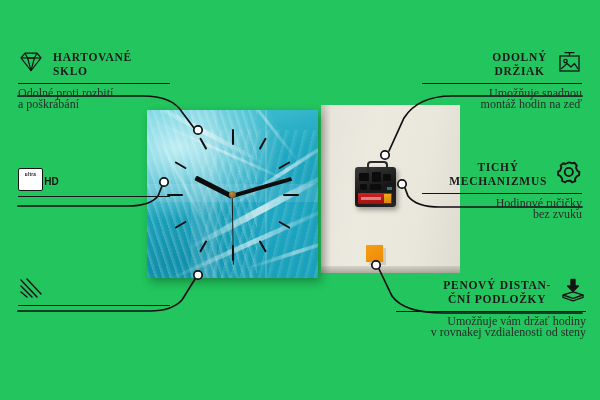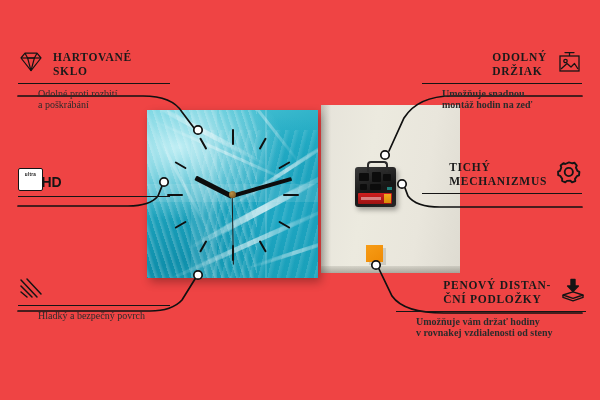--- a/index.html
+++ b/index.html
@@ -2,21 +2,21 @@
 <html><head>
 <meta charset="utf-8">
 <style>
   html,body{margin:0;padding:0;}
   body{
     width:600px;height:400px;overflow:hidden;
     background:#ffffff;
     font-family:"Liberation Serif", serif;
     position:relative;
   }
-  #stage{position:absolute;inset:0;width:600px;height:400px;background:#ef4444;}
+  #stage{position:absolute;inset:0;width:600px;height:400px;background:#22c55e;}
 
   
   .back-panel{
     position:absolute;left:321px;top:105px;width:139px;height:168px;
     background:linear-gradient(100deg,#e6e3da 0%,#eceadf 35%,#e9e6dc 70%,#dedbd1 100%);
   }
   .back-panel .pnl-shadow{
     position:absolute;left:0;top:0;width:10px;height:100%;
     background:linear-gradient(90deg,rgba(120,118,108,.35),rgba(120,118,108,0));
   }
@@ -117,38 +117,38 @@
   .feat .head{
     display:flex;align-items:flex-start;gap:9px;
   }
   .feat.right .head{justify-content:flex-end;}
   .feat .title{
     font-family:"Liberation Serif", serif;
     font-weight:bold;font-size:11.5px;letter-spacing:.7px;
     color:#1a1a1a;line-height:14px;text-transform:uppercase;
     white-space:pre-line;
   }
-  .feat.right .title{text-align:left;}
+  .feat.right .title{text-align:center;}
   .feat .rule{height:1px;background:#151515;margin:5px 0 4px;}
   .feat .sub{
     font-family:"Liberation Serif", serif;
-    font-size:10px;line-height:11px;color:#2b2b2b;white-space:pre-line;margin-left:20px;
-  }
-  .feat.right .sub{font-weight:bold;}
+    font-size:12px;line-height:11px;color:#2b2b2b;white-space:pre-line;
+  }
+  .feat.right .sub{text-align:right;}
   .ico{width:26px;height:24px;flex:0 0 26px;display:block;}
   .ico svg{display:block;}
 
   
   .hdbox{
     width:25px;height:23px;border:1.4px solid #141414;border-radius:2px;
     display:flex;flex-direction:column;align-items:center;justify-content:center;
     box-sizing:border-box;background:#fff;flex:0 0 25px;
   }
   .hdbox .u{font-size:4.6px;letter-spacing:.3px;color:#141414;line-height:5px;font-family:"Liberation Sans",sans-serif;font-weight:bold;}
-  .hdbox .hd{font-size:14px;font-weight:bold;color:#141414;line-height:10px;font-family:"Liberation Sans",sans-serif;padding-left:42px;}
+  .hdbox .hd{font-size:10px;font-weight:bold;color:#141414;line-height:10px;font-family:"Liberation Sans",sans-serif;padding-left:42px;}
 </style>
 </head>
 <body>
 
 <div id="stage">
 
   <div class="back-panel">
     <div class="pnl-shadow"></div>
     <div class="pnl-bottom"></div>
   </div>
@@ -263,21 +263,20 @@
           <g stroke="#141414" stroke-width="1.5" fill="none" stroke-linecap="round">
             <path d="M3,4 L19,21"></path>
               <path d="M3,10 L14,21"></path>
             <path d="M3,16 L9,21"></path>
               <path d="M9,3 L23,18"></path>
           </g>
         </svg>
       </span>
     </div>
     <div class="rule"></div>
-    <div class="sub">Hladký a bezpečný povrch</div>
   </div>
 
   <div class="feat right" style="right:18px;top:50px;width:160px;">
     <div class="head">
       <span class="title">ODOLNÝ
 DRŽIAK</span>
       <span class="ico">
         <svg viewBox="0 0 26 24" width="26" height="24">
           <g fill="none" stroke="#141414" stroke-width="1.3">
             <rect x="4" y="6" width="19" height="15"></rect>
@@ -303,20 +302,22 @@
           <g fill="none" stroke="#141414" stroke-width="1.9" stroke-linejoin="round">
             <path d="M13,2.4 L16.4,3.3 L18.6,2.8 L20.8,5.6 L19.9,7.6 L21.4,10.9 L23.4,11.9 L23,15.4 L20.9,16.2
                      L19,18.9 L19.3,21 L16,22.3 L14.4,20.8 L10.9,20.9 L9.3,22.3 L6.1,20.8 L6.2,18.7 L4.2,15.9
                      L2.2,15.2 L2.1,11.7 L4,10.8 L5.3,7.5 L4.6,5.5 L7.4,3.2 L9.3,4 Z"></path>
             <circle cx="12.8" cy="12" r="4.1"></circle>
           </g>
         </svg>
       </span>
     </div>
     <div class="rule"></div>
+    <div class="sub">Hodinové ručičky
+bez zvuku</div>
   </div>
 
   <div class="feat right" style="right:14px;top:278px;width:190px;">
     <div class="head">
       <span class="title">PENOVÝ DISTAN-
 ČNÍ PODLOŽKY</span>
       <span class="ico">
         <svg viewBox="0 0 26 24" width="26" height="24">
           <g fill="none" stroke="#141414" stroke-width="1.4" stroke-linejoin="round">
             <path d="M11,1.5 L15,1.5 L15,8 L18.4,8 L13,13.6 L7.6,8 L11,8 Z" fill="#141414"></path>

